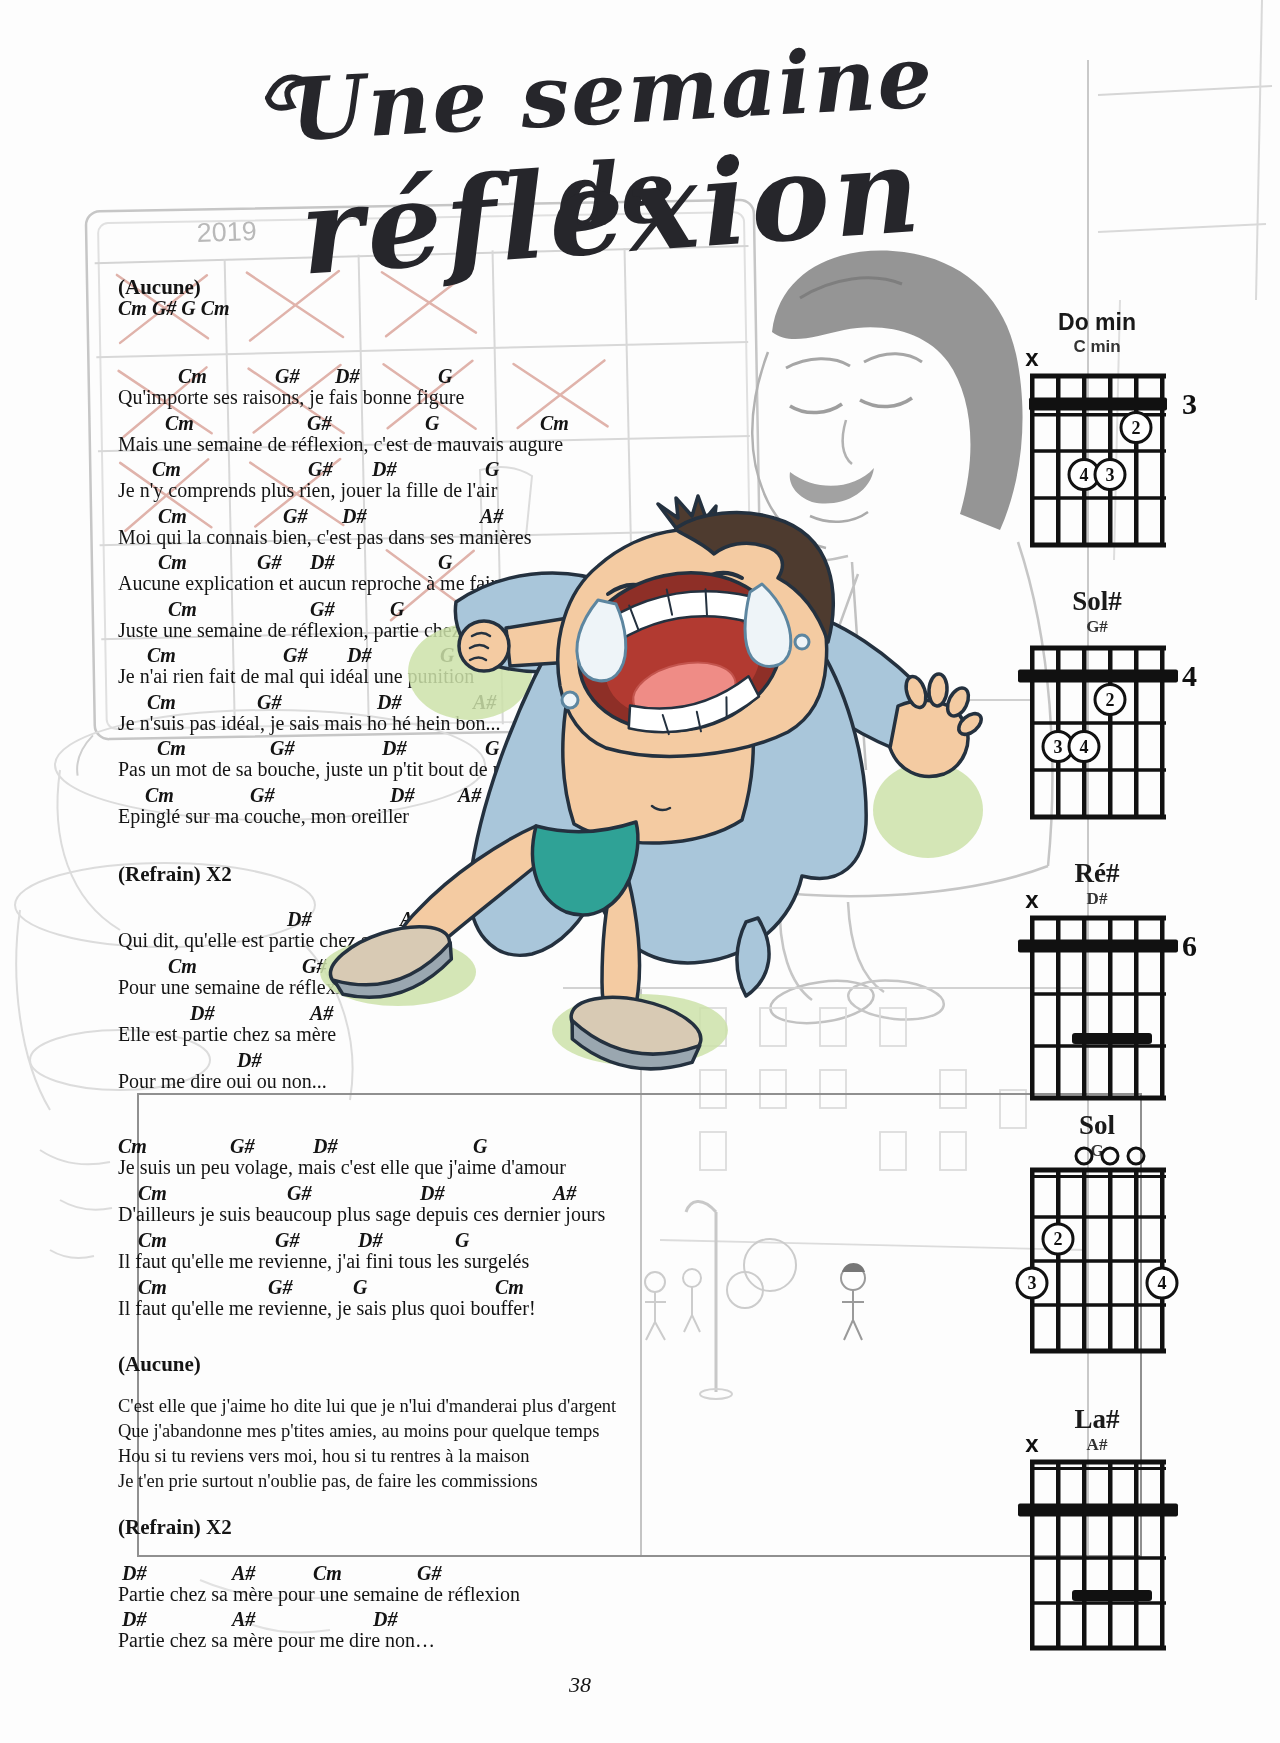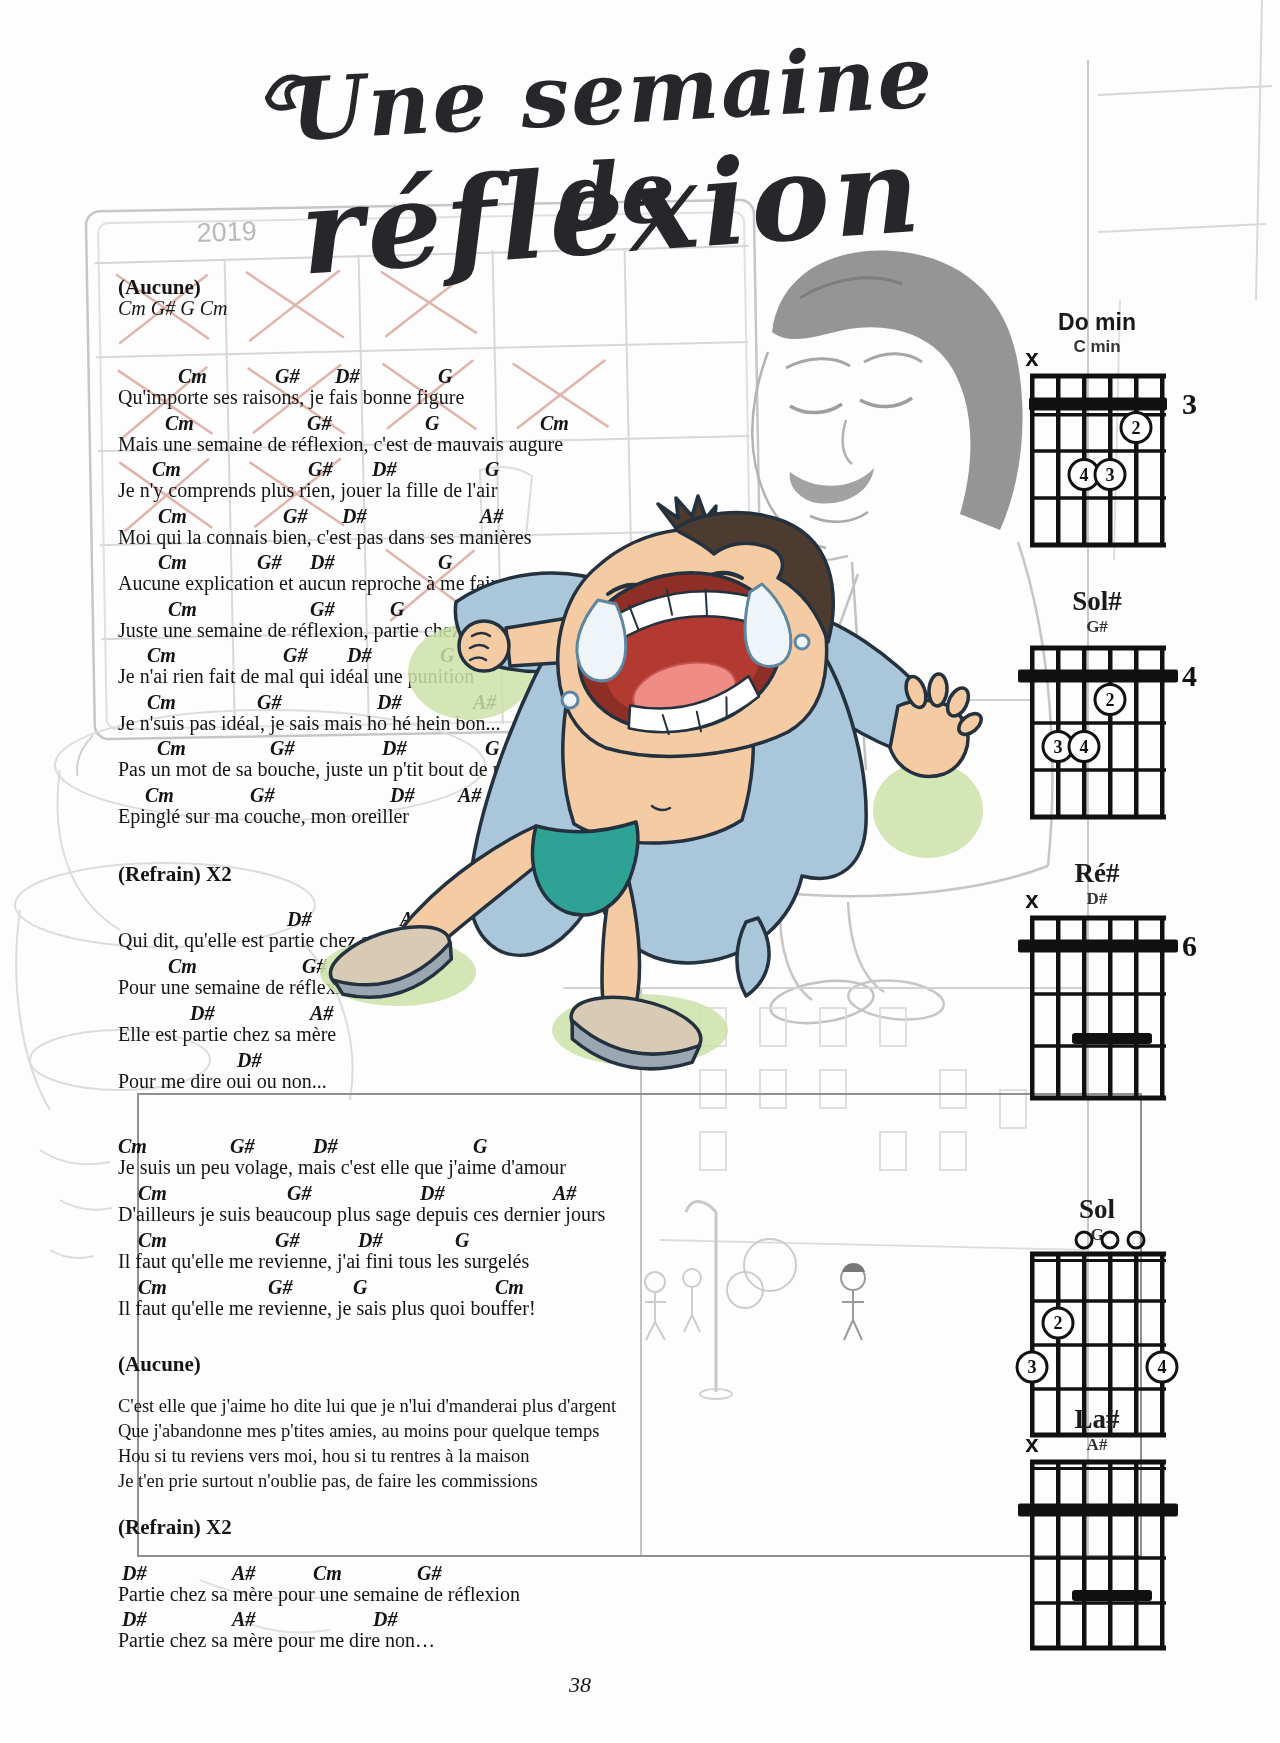--- a/index.html
+++ b/index.html
@@ -16,21 +16,21 @@
   #title2{position:absolute;left:300px;top:142px;width:600px;text-align:center;
           font-family:"DejaVu Serif",serif;font-style:italic;font-weight:bold;
           font-size:118px;color:#26262b;transform:rotate(-4deg);letter-spacing:4px}
   #lyrics{position:absolute;left:0;top:0;width:1280px;height:1743px;z-index:2}
   .pair{position:absolute;left:118px;width:640px;height:46px}
   .chords{position:absolute;left:0;top:0;height:22px;width:100%}
   .chords span{position:absolute;top:0;font-weight:bold;font-style:italic;
                font-size:20px;white-space:nowrap}
   .lyric{position:absolute;left:0;top:21px;font-size:20px;white-space:nowrap}
   .slabel{position:absolute;left:118px;font-weight:bold;font-size:21px;white-space:nowrap}
-  .chordtext{position:absolute;left:118px;font-weight:normal;font-style:italic;
+  .chordtext{position:absolute;left:118px;font-weight:bold;font-style:italic;
              font-size:20px;white-space:nowrap}
   .plain{position:absolute;left:118px;font-size:18.5px;white-space:nowrap}
   #pagenum{position:absolute;left:540px;top:1672px;width:80px;text-align:center;
            font-style:italic;font-size:22px;z-index:2}
   #diagrams{position:absolute;left:0;top:0;z-index:4}
   .diag{position:absolute;left:1010px;width:210px;height:272px}
 </style>
 </head>
 <body>
 
@@ -463,21 +463,21 @@
         <rect x="20" y="70" width="4.5" height="180" fill="#111"></rect>
         <rect x="46" y="70" width="4.5" height="180" fill="#111"></rect>
         <rect x="72" y="70" width="4.5" height="180" fill="#111"></rect>
         <rect x="98" y="70" width="4.5" height="180" fill="#111"></rect>
         <rect x="124" y="70" width="4.5" height="180" fill="#111"></rect>
         <rect x="150" y="70" width="4.5" height="180" fill="#111"></rect>
         <rect x="8" y="91.5" width="160" height="13" rx="2" fill="#111"></rect>
         <text x="172" y="108" font-family="'Liberation Serif',serif" font-weight="bold" font-size="30" fill="#111">6</text>
         <rect x="62" y="185" width="80" height="11" rx="3" fill="#111"></rect>
       </svg></div>
-    <div class="diag" style="top: 1184px;"><svg width="210" height="272" viewBox="0 0 210 272">
+    <div class="diag" style="top: 1100px;"><svg width="210" height="272" viewBox="0 0 210 272">
         <text x="87" y="34" text-anchor="middle" font-family="'Liberation Serif',serif" font-weight="bold" font-size="27" fill="#1a1a1a">Sol</text>
         <text x="87" y="56" text-anchor="middle" font-family="'Liberation Serif',serif" font-weight="bold" font-size="17" fill="#333">G</text>
         <circle cx="74" cy="56" r="8" fill="none" stroke="#111" stroke-width="3"></circle>
         <circle cx="100" cy="56" r="8" fill="none" stroke="#111" stroke-width="3"></circle>
         <circle cx="126" cy="56" r="8" fill="none" stroke="#111" stroke-width="3"></circle>
         <rect x="20" y="67.5" width="136" height="5" fill="#111"></rect>
         <rect x="20" y="115.25" width="136" height="3.5" fill="#111"></rect>
         <rect x="20" y="159.25" width="136" height="3.5" fill="#111"></rect>
         <rect x="20" y="203.25" width="136" height="3.5" fill="#111"></rect>
         <rect x="20" y="248.5" width="136" height="5" fill="#111"></rect>

